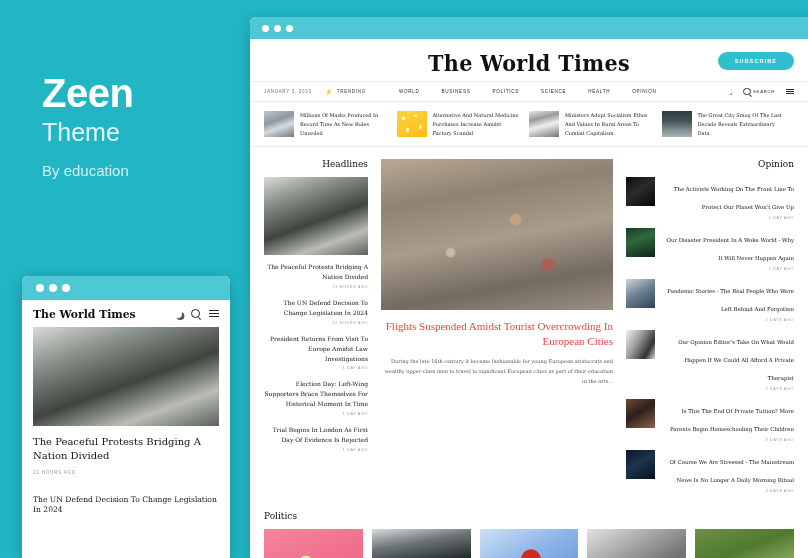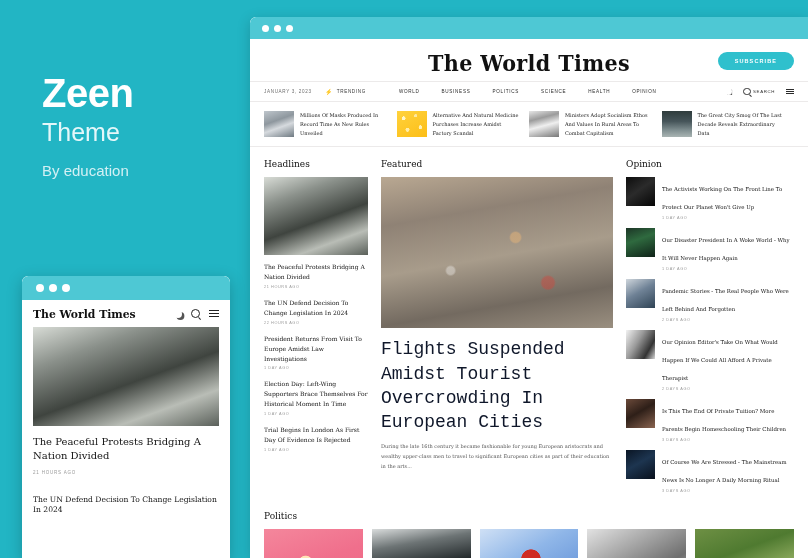--- a/index.html
+++ b/index.html
@@ -83,38 +83,38 @@
   .burger{width:8px;display:flex;flex-direction:column;gap:1.4px;cursor:pointer;}
   .burger i{display:block;height:1px;background:#2b2b2b;}
 
   
   .strip{display:flex;padding:9px 14px 9px 14px;gap:0;border-bottom:1px solid #eceaea;}
   .strip-item{display:flex;gap:6px;width:25%;padding-right:10px;box-sizing:border-box;cursor:pointer;}
   .strip-thumb{width:30px;height:26px;flex:0 0 30px;background-size:cover;background-position:center;}
   .strip-tx{font-family:"DejaVu Serif",serif;font-size:5px;line-height:1.75;color:#1a1a1a;}
 
   
-  .cols{display:flex;padding:12px 14px 0 14px;gap:13px;}
+  .cols{display:flex;padding:12px 14px 0 14px;gap:13px;text-align:right;}
   .col-head{flex:0 0 104px;}
   .col-feat{flex:1 1 auto;}
   .col-op{flex:0 0 168px;}
   .sec-title{
     font-family:"DejaVu Serif",serif;font-size:9px;color:#111;
     margin:0 0 8px 0;font-weight:normal;
   }
 
   .hl-hero{width:104px;height:78px;background-size:cover;background-position:center;margin-bottom:7px;}
   .hl-item{margin-bottom:9px;cursor:pointer;}
   .hl-t{font-family:"DejaVu Serif",serif;font-size:6px;line-height:1.65;color:#141414;}
   .meta{font-size:3.8px;letter-spacing:.6px;color:#9a9a9a;margin-top:3px;}
 
   .feat-img{width:100%;height:151px;background-size:cover;background-position:center;}
   .feat-t{
-    font-family:Liberation Mono, monospace;font-size:18px;line-height:1.35;
-    color:#0f172a;margin:9px 0 7px 0;font-weight:normal;
+    font-family:Liberation Serif, serif;font-size:11px;line-height:1.35;
+    color:#ef4444;margin:9px 0 7px 0;font-weight:normal;
   }
   .feat-x{font-family:"DejaVu Serif",serif;font-size:5px;line-height:2;color:#555;}
 
   .op-item{display:flex;gap:7px;margin-bottom:8px;cursor:pointer;}
   .op-thumb{width:29px;height:29px;flex:0 0 29px;background-size:cover;background-position:center;}
   .op-t{font-family:"DejaVu Serif",serif;font-size:5.4px;line-height:1.72;color:#141414;}
 
   
   .politics{padding:10px 14px 0 14px;}
   .pol-grid{display:flex;gap:9px;}
@@ -275,21 +275,20 @@
             <div class="hl-t">Election Day: Left-Wing Supporters Brace Themselves For Historical Moment In Time</div>
             <div class="meta">1 DAY AGO</div>
           </div>
           <div class="hl-item">
             <div class="hl-t">Trial Begins In London As First Day Of Evidence Is Rejected</div>
             <div class="meta">1 DAY AGO</div>
           </div>
         </section>
 
         <section class="col-feat">
-          <h2 class="sec-title">Featured</h2>
           <div class="feat-img ph-square"></div>
           <h3 class="feat-t">Flights Suspended Amidst Tourist Overcrowding In European Cities</h3>
           <p class="feat-x">During the late 16th century it became fashionable for young European aristocrats and wealthy upper-class men to travel to significant European cities as part of their education in the arts...</p>
         </section>
 
         <section class="col-op">
           <h2 class="sec-title">Opinion</h2>
           <div class="op-item">
             <span class="op-thumb ph-op1"></span>
             <span>

